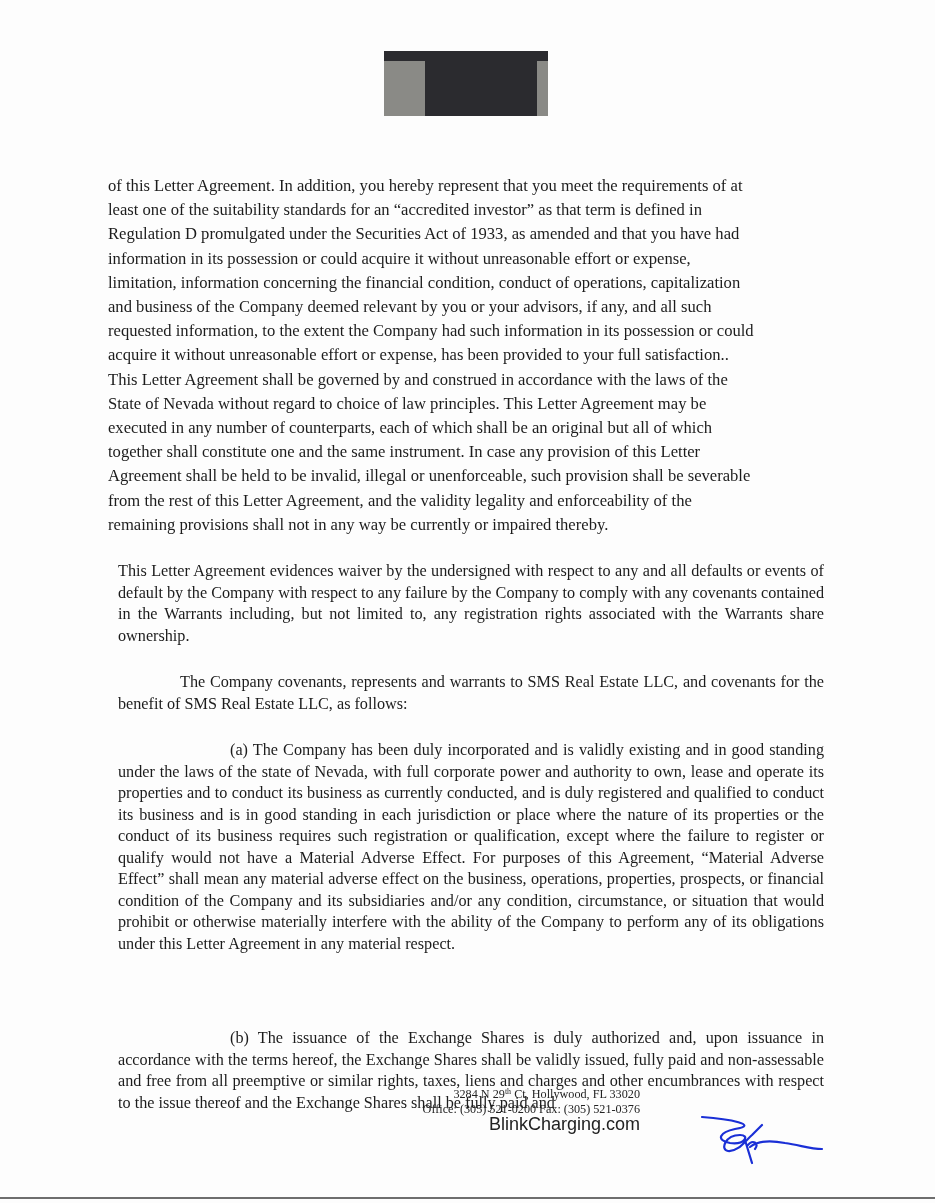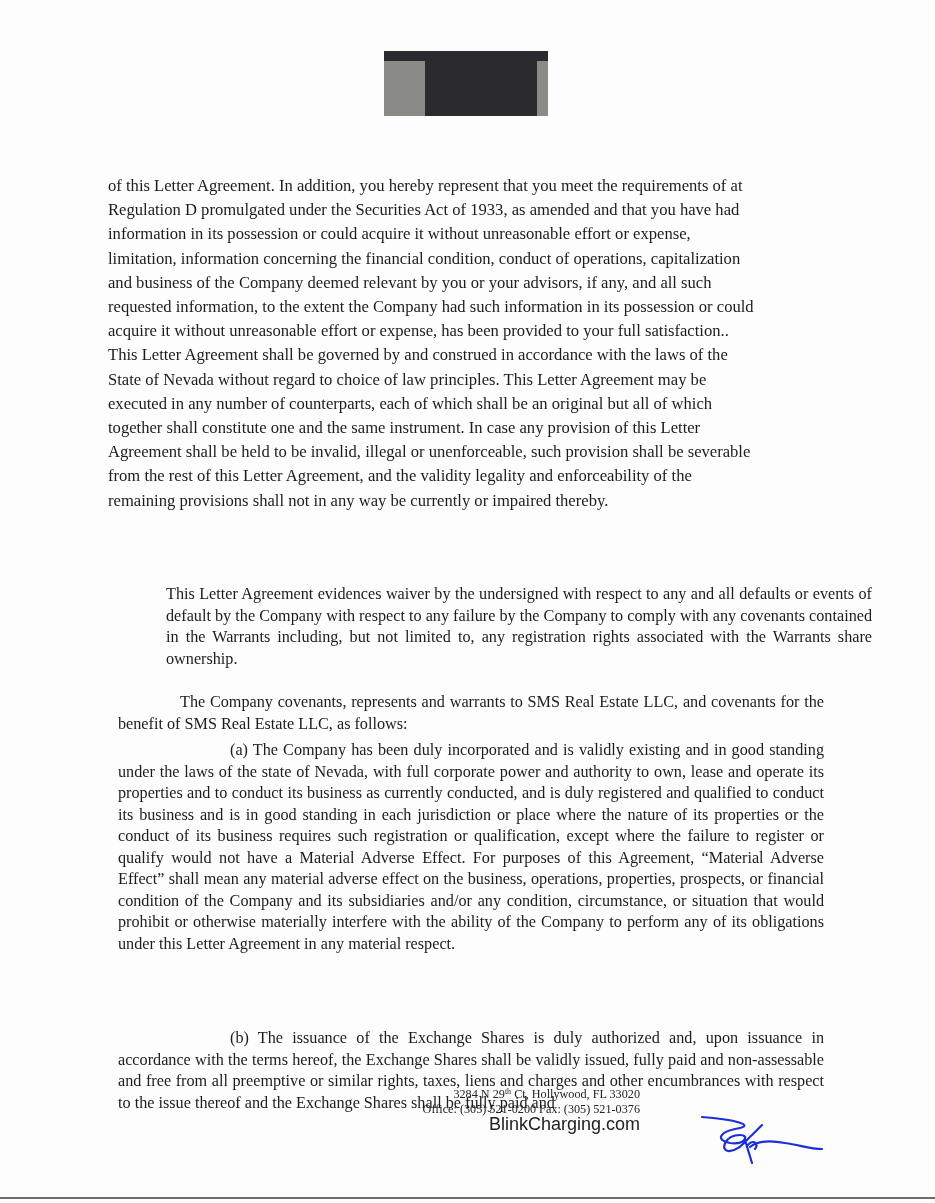--- a/index.html
+++ b/index.html
@@ -5,22 +5,22 @@
   html, body { margin: 0; padding: 0; background: #ffffff; }
   body { width: 935px; height: 1203px; position: relative; overflow: hidden;
          font-family: "Liberation Serif", "DejaVu Serif", serif; color: #1c1c1c; }
   .page { position: absolute; left: 0; top: 0; width: 935px; height: 1203px; background: #fdfdfd; }
   .redaction { position: absolute; left: 384px; top: 51px; width: 164px; height: 65px; background: #2b2b2f; }
   .redaction .gl { position: absolute; left: 0; top: 10px; width: 41px; height: 55px; background: #8a8a86; }
   .redaction .gr { position: absolute; right: 0; top: 10px; width: 11px; height: 55px; background: #8a8a86; }
   .body-text { position: absolute; left: 108px; width: 716px; font-size: 16.6px; line-height: 24.2px; }
   .p1 { top: 134px; margin-top: 40px; }
   .p1 .ln { display: block; white-space: nowrap; }
-  .p2 { top: 584px; text-align: justify; margin-left: 48px; }
-  .p3 { top: 692px; text-align: justify; }
+  .p2 { top: 561px; text-align: justify; }
+  .p3 { top: 672px; text-align: justify; }
   .p4 { top: 740px; text-align: justify; }
   .p5 { top: 1028px; text-align: justify; }
   .indent-1 { text-indent: 62px; }
   .indent-2 { text-indent: 112px; }
   .p2, .p3, .p4, .p5 { left: 118px; width: 706px; font-size: 16.2px; line-height: 21.5px; }
   .footer { position: absolute; left: 300px; width: 340px; top: 1084px; text-align: right;
             font-size: 12.2px; line-height: 15px; color: #222; }
   .footer .web { font-family: "Liberation Sans", "DejaVu Sans", sans-serif; font-size: 18px; }
   .footer sup { font-size: 8px; vertical-align: 4px; }
   .signature { position: absolute; left: 690px; top: 1105px; width: 140px; height: 60px; }
@@ -31,20 +31,21 @@
 
 <div class="page">
 
   <div class="redaction">
     <div class="gl"></div>
     <div class="gr"></div>
   </div>
 
   <div class="body-text p1">
     <span class="ln">of this Letter Agreement.  In addition, you hereby represent that you meet the requirements of at</span>
+    <span class="ln">least one of the suitability standards for an “accredited investor” as that term is defined in</span>
     <span class="ln">Regulation D promulgated under the Securities Act of 1933, as amended and that you have had</span>
     <span class="ln">information in its possession or could acquire it without unreasonable effort or expense,</span>
     <span class="ln">limitation, information concerning the financial condition, conduct of operations, capitalization</span>
     <span class="ln">and business of the Company deemed relevant by you or your advisors, if any, and all such</span>
     <span class="ln">requested information, to the extent the Company had such information in its possession or could</span>
     <span class="ln">acquire it without unreasonable effort or expense, has been provided to your full satisfaction..</span>
     <span class="ln">This Letter Agreement shall be governed by and construed in accordance with the laws of the</span>
     <span class="ln">State of Nevada without regard to choice of law principles.  This Letter Agreement may be</span>
     <span class="ln">executed in any number of counterparts, each of which shall be an original but all of which</span>
     <span class="ln">together shall constitute one and the same instrument.  In case any provision of this Letter</span>

